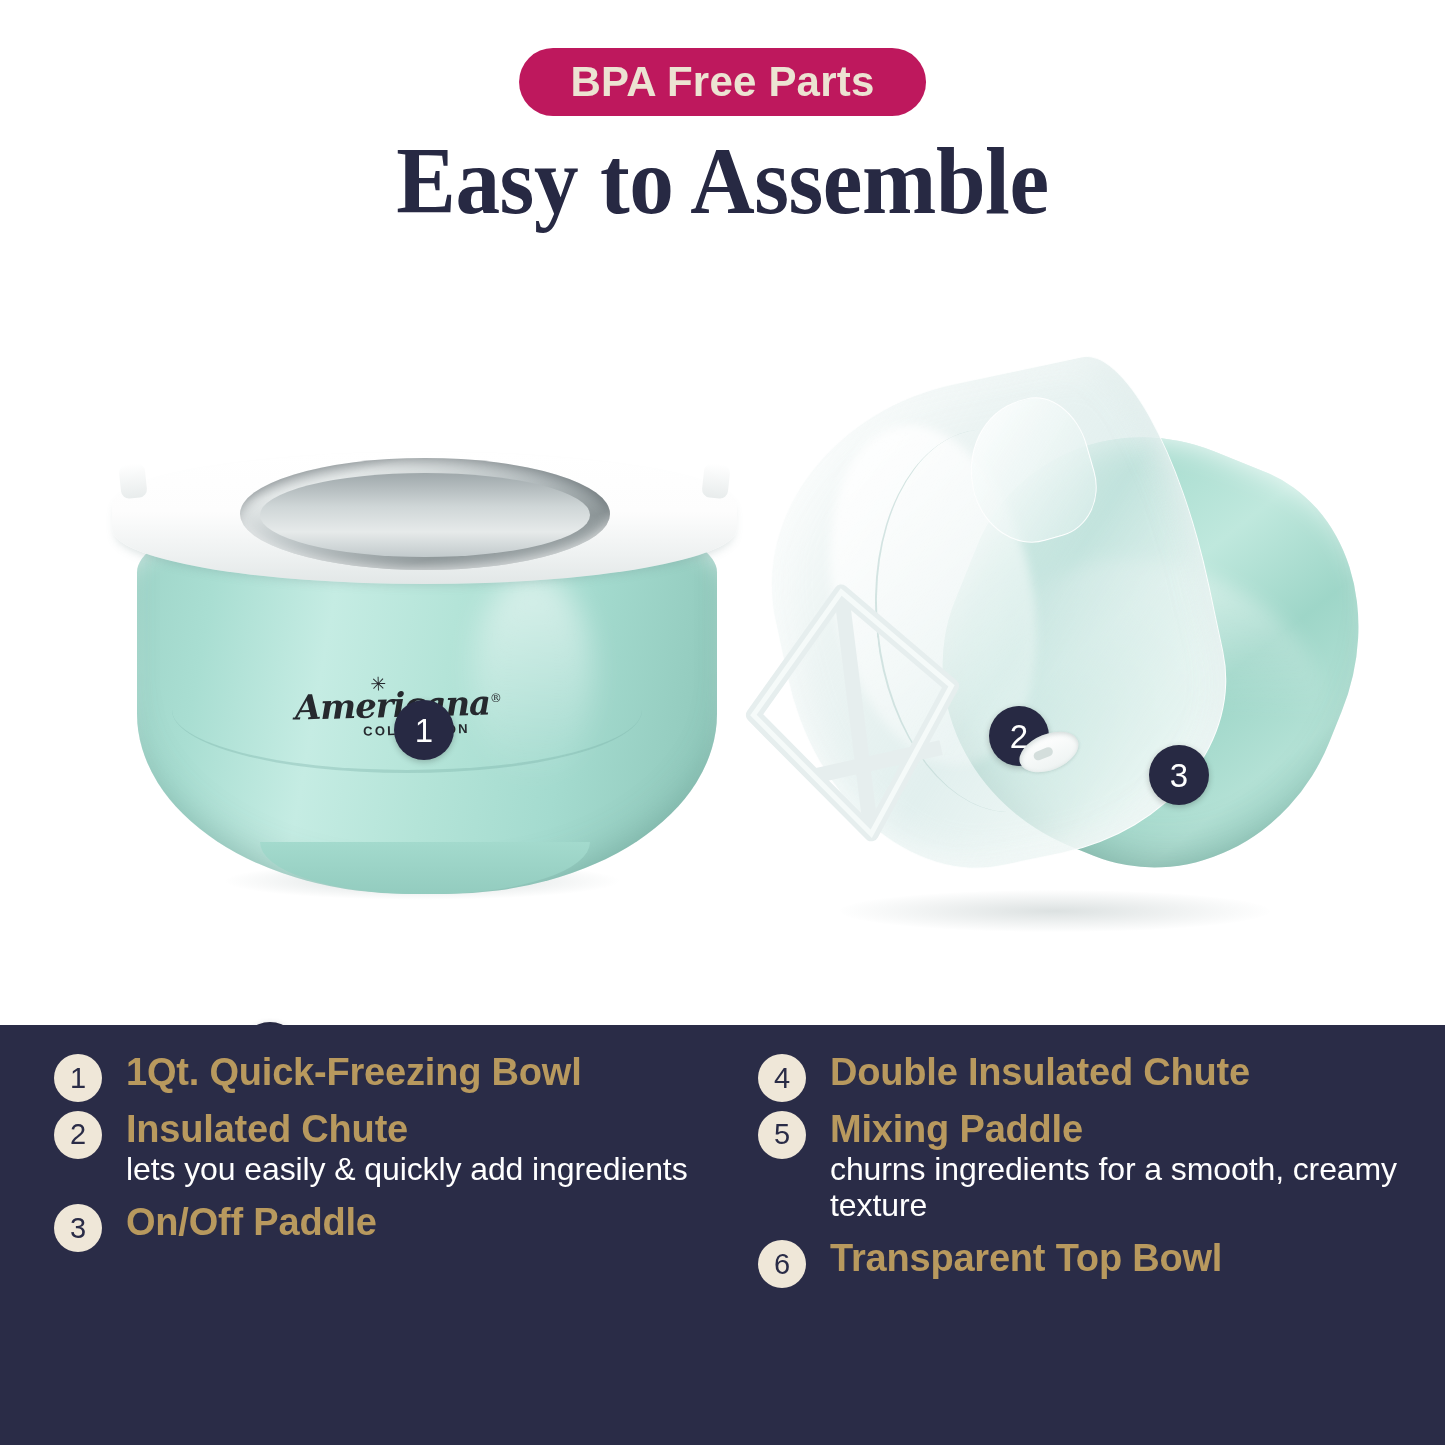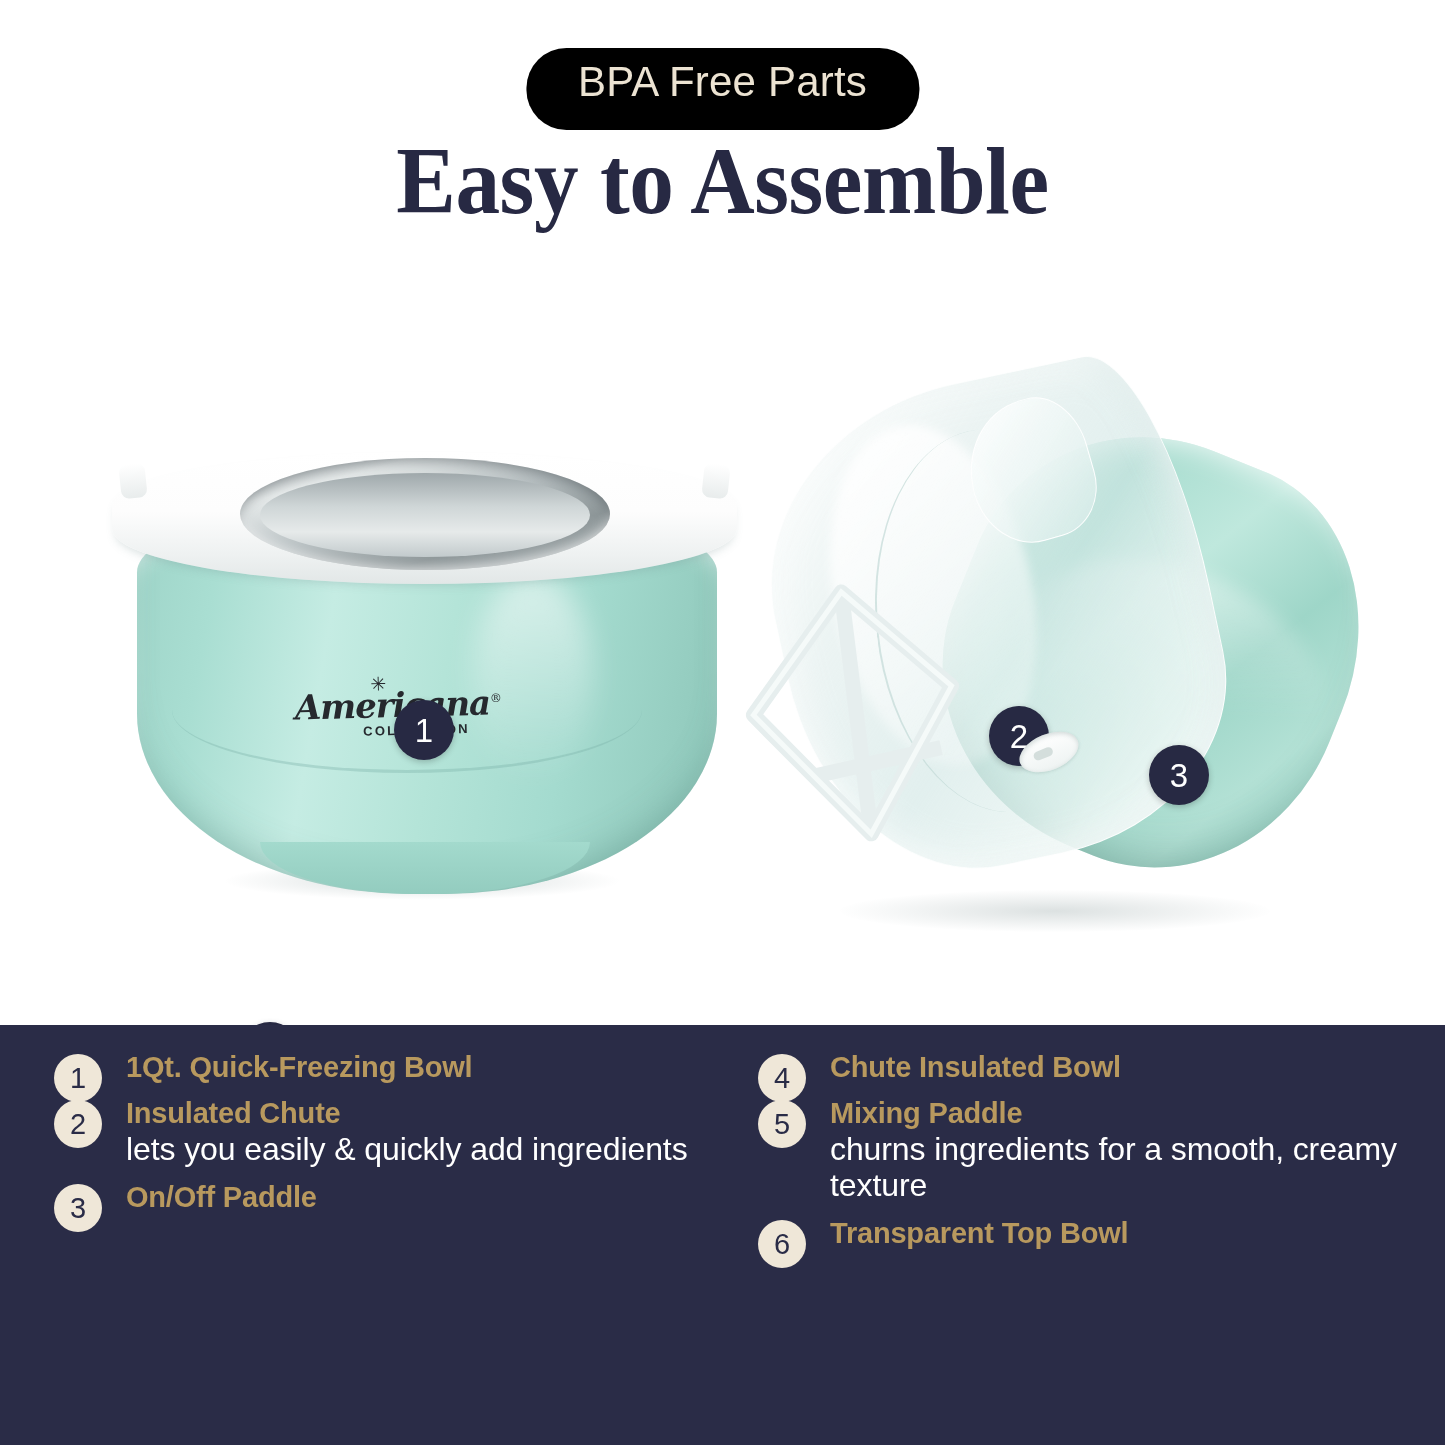--- a/index.html
+++ b/index.html
@@ -28,26 +28,26 @@
     top: 0;
     width: 1445px;
     height: 260px;
     text-align: center;
   }
   .badge-pill {
     position: absolute;
     left: 50%;
     top: 48px;
     transform: translateX(-50%);
-    background: #000000;
+    background: #be185d;
     color: #ece3d2;
     border-radius: 40px;
-    padding: 13px 52px 27px 52px;
+    padding: 13px 52px 13px 52px;
     font-size: 42px;
-    font-weight: 400;
+    font-weight: 700;
     letter-spacing: 0.2px;
     line-height: 1;
     white-space: nowrap;
   }
   .main-title {
     position: absolute;
     left: 0;
     top: 128px;
     width: 1445px;
     color: #272943;
@@ -383,21 +383,21 @@
     background: #efe7d8;
     color: #2a2c47;
     font-size: 29px;
     display: flex;
     align-items: center;
     justify-content: center;
     line-height: 1;
   }
   .feat-title {
     color: #b8995e;
-    font-size: 29px;
+    font-size: 38px;
     font-weight: 700;
     line-height: 1.12;
     letter-spacing: -0.2px;
   }
   .feat-desc {
     color: #ffffff;
     font-size: 32px;
     font-weight: 400;
     line-height: 1.13;
     letter-spacing: -0.1px;
@@ -488,21 +488,21 @@
       </div>
       <div class="feature">
         <div class="feat-num">3</div>
         <div class="feat-title">On/Off Paddle</div>
       </div>
     </div>
 
     <div class="panel-col col-right">
       <div class="feature">
         <div class="feat-num">4</div>
-        <div class="feat-title">Chute Insulated Bowl</div>
+        <div class="feat-title">Double Insulated Chute</div>
       </div>
       <div class="feature">
         <div class="feat-num">5</div>
         <div class="feat-title">Mixing Paddle</div>
         <div class="feat-desc">churns ingredients for a smooth, creamy texture</div>
       </div>
       <div class="feature">
         <div class="feat-num">6</div>
         <div class="feat-title">Transparent Top Bowl</div>
       </div>

